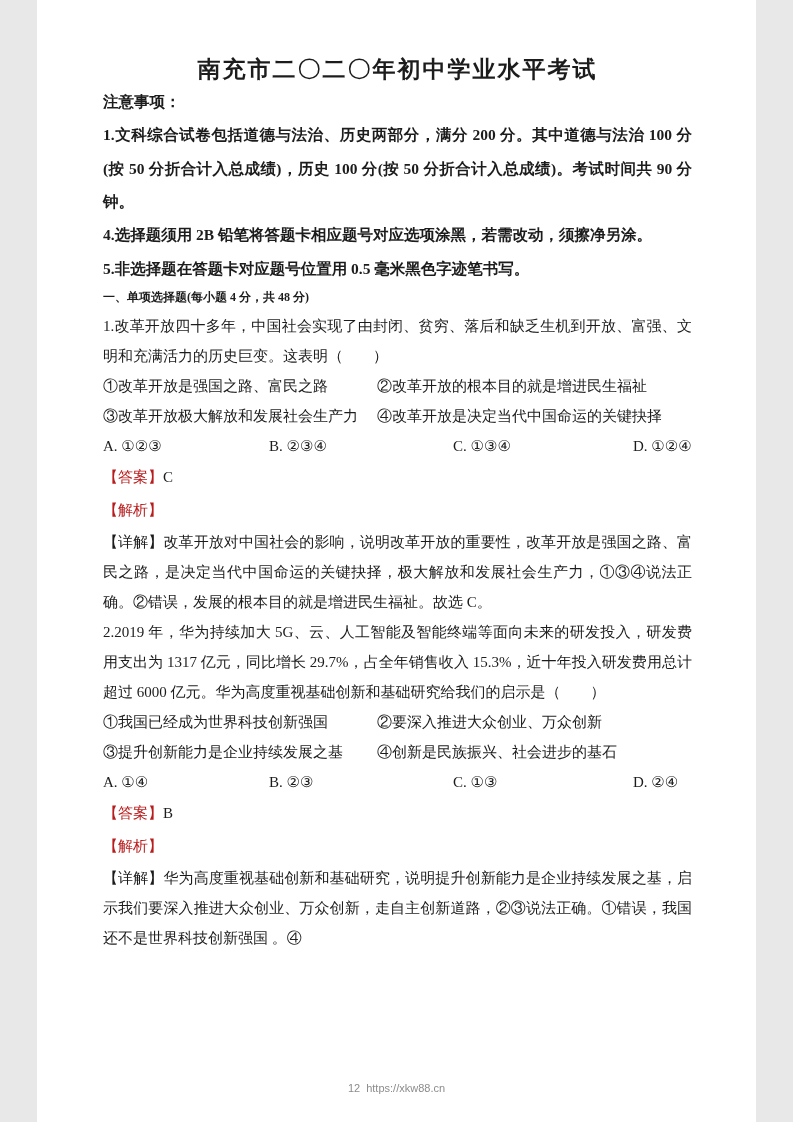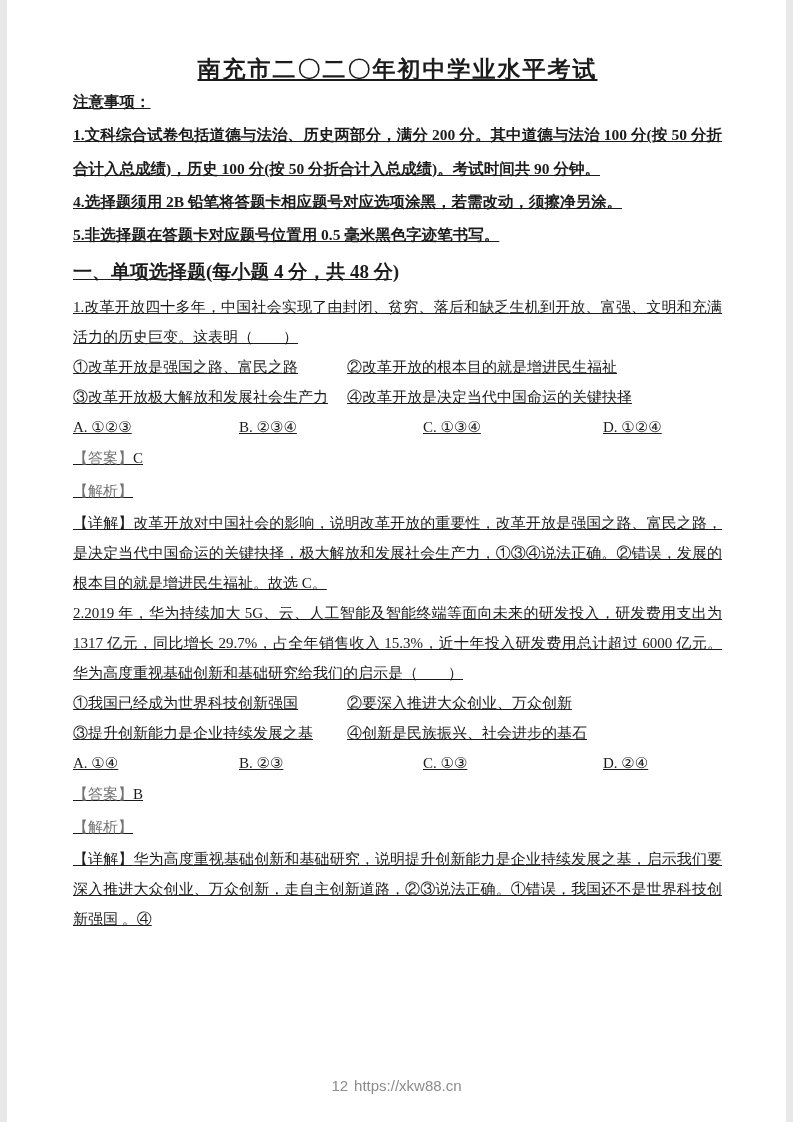--- a/index.html
+++ b/index.html
@@ -1,28 +1,27 @@
 <!DOCTYPE html>
 <html><head>
 <meta charset="utf-8">
 <style>
   html, body { margin: 0; padding: 0; background: #e8e8e8; }
   .page {
     position: relative;
-    width: 779px;
+    width: 719px;
     height: 1122px;
     margin: 0 auto;
     background: #ffffff;
     box-sizing: border-box;
     padding: 54px 64px 0 66px;
     overflow: hidden;
     font-family: "Liberation Serif", "DejaVu Serif", serif;
     color: #1c1c1c;
     font-size: 15px;
-    text-decoration: underline;
   }
   .title {
     margin: 0;
     text-align: center;
     font-size: 23px;
     font-weight: 700;
     letter-spacing: 2px;
     line-height: 1.35;
   }
   .subtitle {
@@ -36,21 +35,21 @@
   .notice p {
     margin: 0;
     font-weight: 700;
     font-size: 15.5px;
     line-height: 2.15;
     text-align: justify;
   }
   .section-heading {
     margin: 0;
     font-weight: 700;
-    font-size: 19px;
+    font-size: 12px;
     line-height: 2.15;
   }
   .q { margin: 0; }
   .stem {
     margin: 0;
     line-height: 2.0;
     text-align: justify;
   }
   .stmt-row {
     display: flex;
@@ -59,35 +58,35 @@
   .stmt-left { width: 274px; flex: none; }
   .options {
     display: grid;
     grid-template-columns: 166px 184px 180px 1fr;
     line-height: 2.0;
   }
   .ans-line {
     margin: 0;
     line-height: 2.2;
   }
-  .label-blue { color: #737373; }
+  .label-blue { color: #b91c1c; }
   .detail {
     margin: 0;
     line-height: 2.0;
     text-align: justify;
   }
   .footer {
     position: absolute;
     left: 0;
     right: 0;
     bottom: 28px;
     text-align: center;
     color: #8c8c8c;
     font-family: "Liberation Sans", "DejaVu Sans", sans-serif;
-    font-size: 15px;
+    font-size: 11px;
   }
   .footer span { margin: 0 3px; }
 </style>
 </head>
 <body>
 
 <div class="page">
 
   <h1 class="title">南充市二〇二〇年初中学业水平考试</h1>
 

